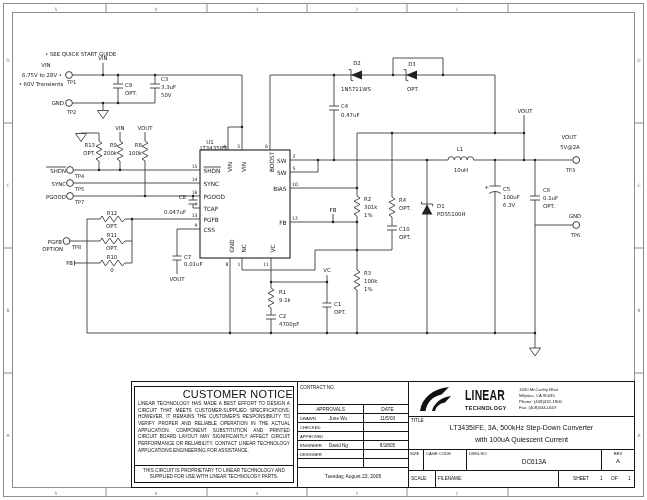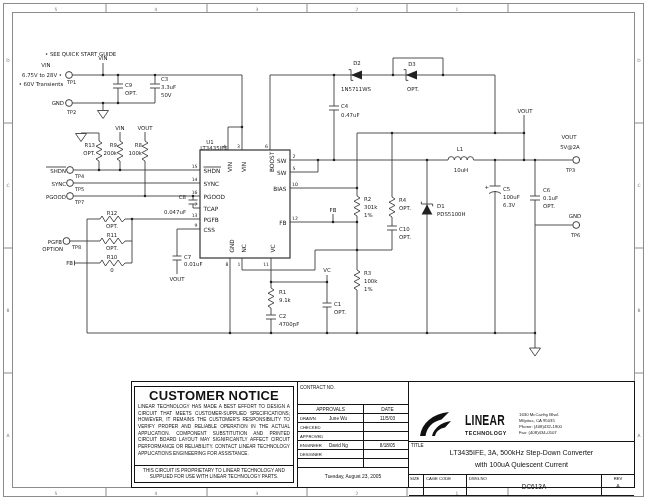--- a/index.html
+++ b/index.html
@@ -16,21 +16,21 @@
   .gndt{fill:#fff;stroke:#3d3d3d;stroke-width:.9;}
   .dio{fill:#222;stroke:none;}
   .abs{position:absolute;box-sizing:border-box;}
   #tb{left:131px;top:381px;width:504px;height:106.5px;border:1px solid #151515;color:#111;background:#fff;}
   .bl{border-left:1px solid #151515;} .bt{border-top:1px solid #151515;} .br{border-right:1px solid #151515;}
   .lab{font-size:4.2px;position:absolute;left:2px;top:1px;white-space:nowrap;}
   .role{position:absolute;left:2px;top:1.5px;font-size:4.2px;}
   .aname{position:absolute;left:31px;top:1.5px;font-size:4.6px;}
   .adate{position:absolute;left:65px;top:0;bottom:0;width:47px;text-align:center;font-size:4.6px;border-left:1px solid #151515;padding-top:1.5px;}
   .nb{left:2px;top:4px;width:160px;height:97px;border:1px solid #111;}
-  .nh{font-size:13px;font-weight:bold;text-align:center;margin-top:1px;letter-spacing:.2px;}
+  .nh{font-size:11px;font-weight:normal;text-align:right;margin-top:1px;letter-spacing:.2px;}
   .nbody{font-size:4.7px;line-height:1.42;text-align:justify;padding:1px 3px 0 3px;}
   .nfoot{position:absolute;left:0;right:0;bottom:0;border-top:1px solid #111;font-size:4.7px;text-align:center;padding:1.5px 4px 1px 4px;line-height:1.4;}
 </style>
 </head>
 <body>
 <div id="root">
 
 <svg id="schem" width="647" height="500" viewBox="0 0 647 500">
 
   <g>
@@ -323,21 +323,21 @@
       <span class="adate"></span>
     </div>
     <div class="abs bt" style="left:0;top:76px;width:100%;height:9px;">
       <span class="adate"></span>
     </div>
     <div class="abs bt" style="left:0;top:85px;bottom:0;width:100%;">
       <div style="text-align:center;font-size:4.9px;margin-top:6px;">Tuesday, August 23, 2005</div>
     </div>
   </div>
 
-  <div class="abs" style="left:277px;top:0;bottom:0;width:225px;margin-top:25px;">
+  <div class="abs" style="left:277px;top:0;bottom:0;width:225px;">
     <div class="abs" style="left:0;top:0;width:100%;height:34px;">
       <svg class="abs" style="left:10px;top:3px;" width="46" height="27" viewBox="0 0 46 27">
         <path d="M1,26 C3,13 13,4 30,2 L22.5,9.5 C13.5,11.5 8,17.5 6.5,26 Z" fill="#111"></path>
         <path d="M13,26 C15,18 22,12.5 32,11 L26,17.5 C20.5,18.5 17,21.5 16,26 Z" fill="#111"></path>
       </svg>
       <div class="abs" style="left:56px;top:5px;font-size:14px;font-weight:bold;letter-spacing:.3px;transform:scaleX(.74);transform-origin:0 0;white-space:nowrap;">LINEAR</div>
       <div class="abs" style="left:56px;top:21.5px;font-size:6.2px;font-weight:bold;letter-spacing:.5px;transform:scaleX(.86);transform-origin:0 0;white-space:nowrap;">TECHNOLOGY</div>
       <div class="abs" style="left:110px;top:4.5px;font-size:4.3px;line-height:6px;color:#222;">
         <div>1630 McCarthy Blvd.</div>
         <div>Milpitas, CA 95035</div>

